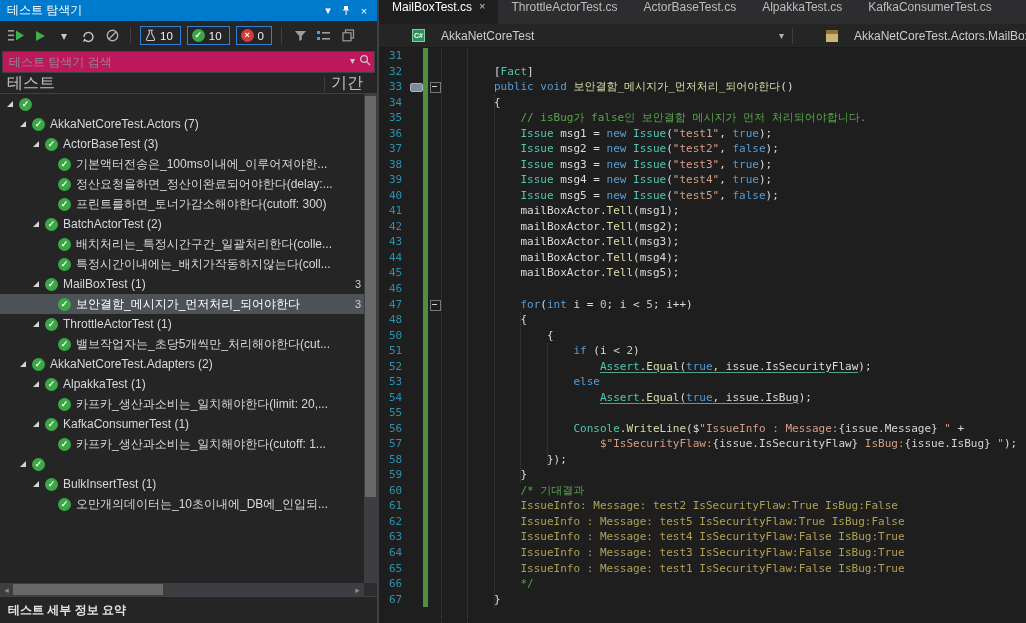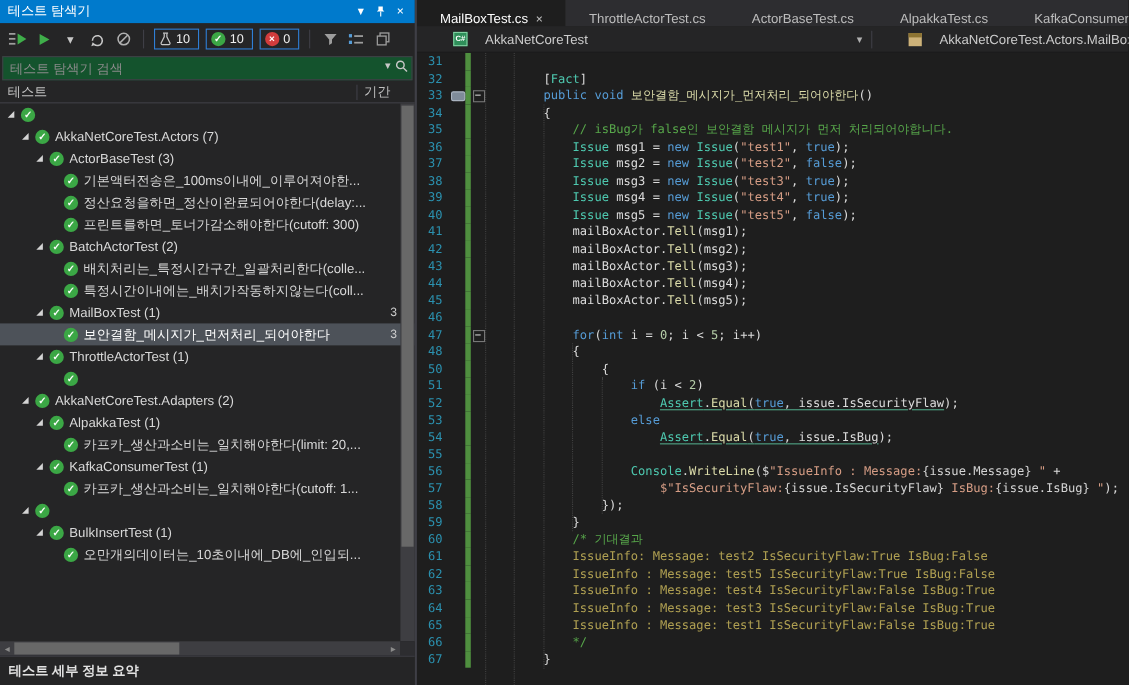--- a/index.html
+++ b/index.html
@@ -23,28 +23,28 @@
                border-bottom:5.5px solid transparent; }
   .sep { width:1px; height:17px; background:#3f3f46; margin:0 5px; flex:none; }
   .badge { display:flex; align-items:center; gap:4px; border:1px solid #2f7fd6; height:19px;
            padding:0 7px 0 4px; color:#f0f0f0; font-size:11.5px; margin:0 2px; }
   .circle { width:13px; height:13px; border-radius:50%; color:#fff; font-size:9px; line-height:13px;
             text-align:center; font-weight:bold; flex:none; }
   .circle.ok { background:#3ba745; }
   .circle.bad { background:#d13c3c; }
 
   .search-row { height:24px; flex:none; padding:1px 2px; position:relative; }
-  .search-row input { width:100%; height:22px; background:#14532d; border:1px solid #3f3f46;
+  .search-row input { width:100%; height:22px; background:#be185d; border:1px solid #3f3f46;
                       color:#c0c0c0; font-size:12px; padding:0 40px 0 6px; outline:none;
                       font-family:"Liberation Sans", sans-serif; }
   .search-row input::placeholder { color:#8a8a8a; }
   .search-icons { position:absolute; right:6px; top:4px; display:flex; align-items:center; gap:4px;
                   color:#c8c8c8; font-size:10px; }
 
-  .cols { height:20px; flex:none; display:flex; align-items:center; font-size:12px; color:#c0c0c0;
+  .cols { height:20px; flex:none; display:flex; align-items:center; font-size:16px; color:#c0c0c0;
           border-bottom:1px solid #3f3f46; }
   .col-test { flex:1; padding-left:7px; }
   .col-div { width:1px; height:14px; background:#3f3f46; }
   .col-dur { width:52px; padding-left:6px; }
 
   .tree { flex:1; position:relative; overflow:hidden; font-size:12px; }
   .trow { height:20px; display:flex; align-items:center; color:#d8d8d8; padding-right:16px;
           white-space:nowrap; }
   .trow.sel { background:#4d5259; color:#fff; }
   .exp { width:12px; height:12px; margin-right:2px; flex:none; position:relative; }
@@ -62,21 +62,21 @@
   .harrow { width:13px; text-align:center; color:#8a8a8a; font-size:9px; flex:none; }
   .hthumb { width:150px; height:11px; background:#686868; flex:none; }
   .corner { position:absolute; right:0; bottom:27px; width:13px; height:13px; background:#2d2d30; }
   .footer { position:absolute; left:0; right:0; bottom:0; height:27px; background:#252526;
             border-top:1px solid #3f3f46; display:flex; align-items:center; padding-left:8px;
             font-weight:bold; font-size:12px; color:#e2e2e2; }
 
   
   .editor { flex:1; min-width:0; display:flex; flex-direction:column; background:#1e1e1e; }
   .tab-bar { height:24px; flex:none; background:#2d2d30; display:flex; overflow:hidden; }
-  .tab { display:flex; align-items:flex-end; gap:7px; padding:0 21px; font-size:12px; color:#bdbdbd;
+  .tab { display:flex; align-items:flex-start; gap:7px; padding:0 13px; font-size:12px; color:#bdbdbd;
          white-space:nowrap; }
   .tab.active { background:#1e1e1e; color:#fff; }
   .tab-close { font-size:11px; color:#c0c0c0; }
 
   .nav-bar { height:24px; flex:none; background:#252526; display:flex; align-items:center;
              font-size:12px; color:#cccccc; border-bottom:1px solid #1b1b1c; }
   .nav-combo { display:flex; align-items:center; gap:16px; height:100%; padding:0 8px;margin-left:25px; }
   .nav-combo.first { width:388px; flex:none; }
   .nav-combo.second { flex:1; min-width:0; }
   .nav-caret { margin-left:auto; color:#b0b0b0; font-size:10px; }
@@ -271,20 +271,21 @@
           <span class="dur">3</span>
         </div>
         <div class="trow" style="padding-left: 31px;">
           <span class="exp open"></span>
           <span class="chk">✓</span>
           <span class="tlabel">ThrottleActorTest (1)</span>
         </div>
         <div class="trow" style="padding-left: 44px;">
           <span class="exp"></span>
           <span class="chk">✓</span>
+          <span class="tlabel">밸브작업자는_초당5개씩만_처리해야한다(cut...</span>
         </div>
         <div class="trow" style="padding-left: 18px;">
           <span class="exp open"></span>
           <span class="chk">✓</span>
           <span class="tlabel">AkkaNetCoreTest.Adapters (2)</span>
         </div>
         <div class="trow" style="padding-left: 31px;">
           <span class="exp open"></span>
           <span class="chk">✓</span>
           <span class="tlabel">AlpakkaTest (1)</span>

